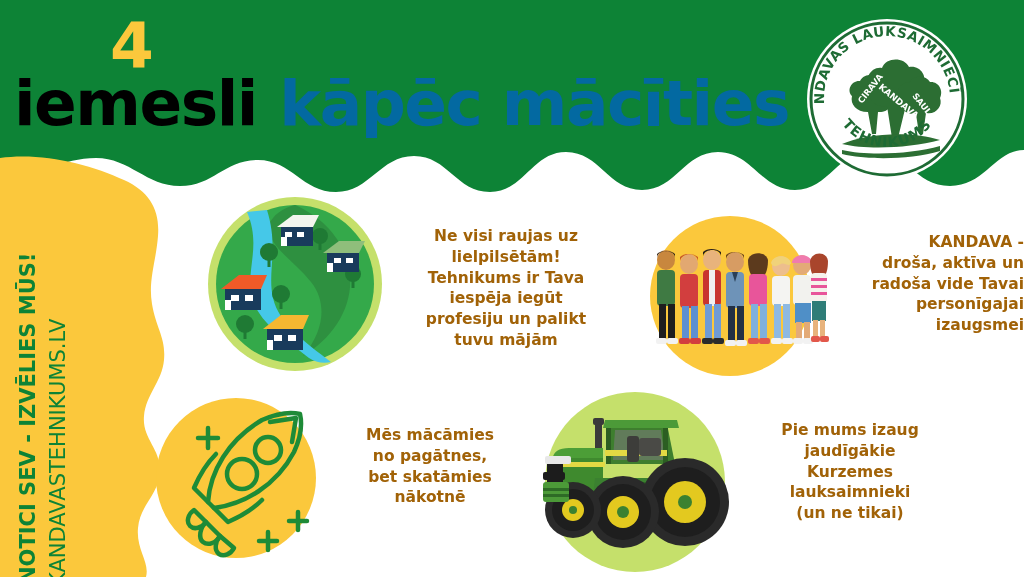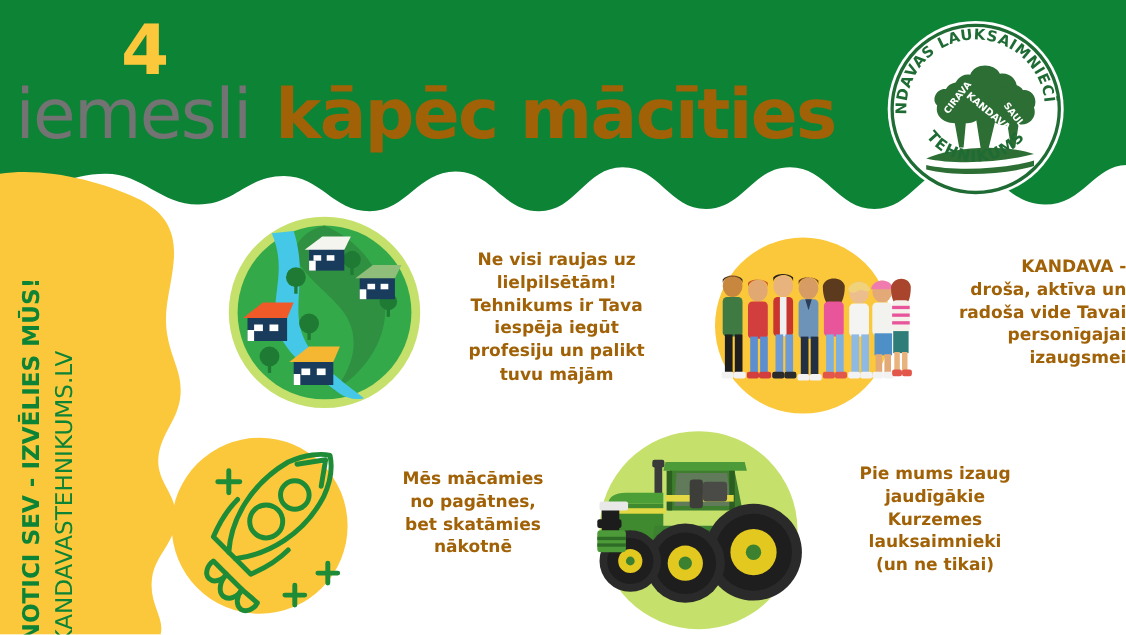--- a/index.html
+++ b/index.html
@@ -48,29 +48,29 @@
   }
   #headline-line {
     position: absolute;
     left: 14px;
     top: 72px;
     white-space: nowrap;
     line-height: 1;
   }
   .hl-yellow {
     font-size: 63px;
-    font-weight: 400;
-    color: #737373;
+    font-weight: 700;
+    color: #000000;
     letter-spacing: -1.5px;
     font-family: "DejaVu Sans", sans-serif;
   }
   .hl-white {
     font-size: 63px;
     font-weight: 700;
-    color: #a16207;
+    color: #0369a1;
     letter-spacing: -1.5px;
     margin-left: 18px;
     font-family: "DejaVu Sans", sans-serif;
   }
 
   
   #logo {
     position: absolute;
     left: 806px;
     top: 18px;

